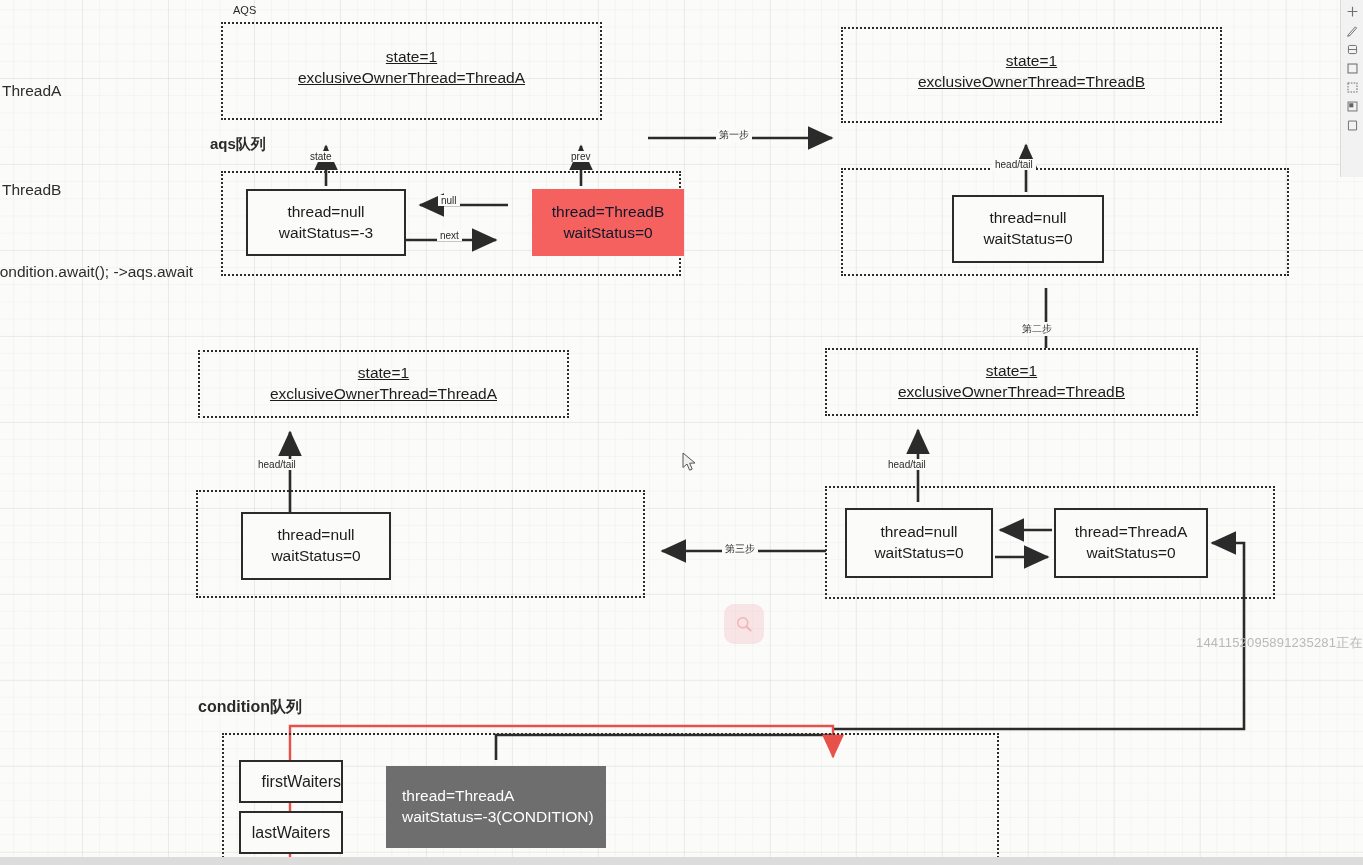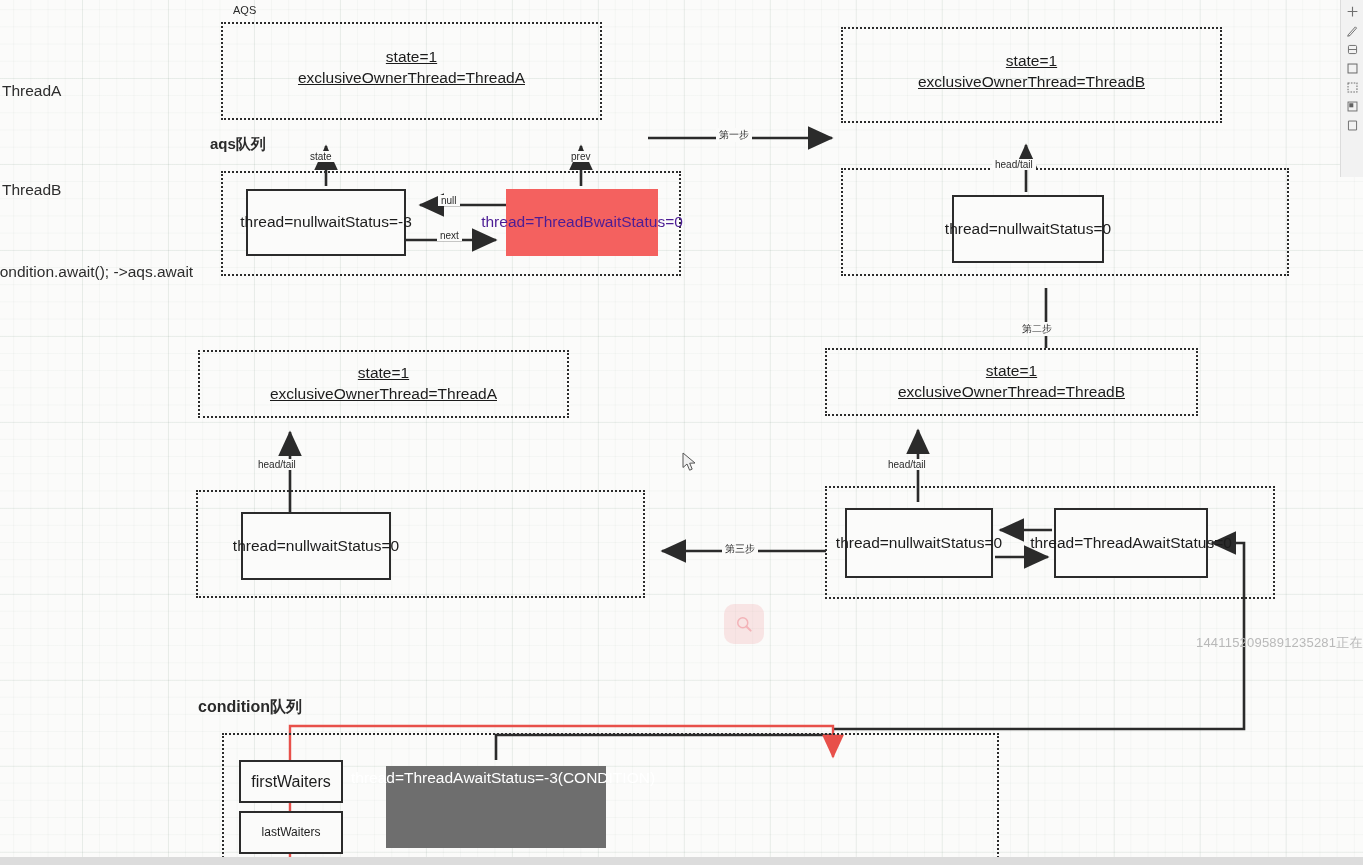--- a/index.html
+++ b/index.html
@@ -29,26 +29,26 @@
     position:absolute;
     border:2.5px dotted #2b2b2b;
     box-sizing:border-box;
     background:transparent;
   }
   .sbox{
     position:absolute;
     border:2.5px solid #2b2b2b;
     box-sizing:border-box;
     background:#fbfbfa;
-    display:flex;flex-direction:row;align-items:center;justify-content:center;
+    display:flex;flex-direction:column;align-items:center;justify-content:center;
     color:#1c1c1c;
     font-size:15.5px;line-height:1.35;
     white-space:nowrap;
   }
-  .sbox.red{background:#f4615f;border-color:#f4615f;color:#4c1d95;}
+  .sbox.red{background:#f4615f;border-color:#f4615f;color:#0f172a;margin-left:26px;}
   .sbox.gray{background:#6e6e6e;border-color:#6e6e6e;color:#fff;align-items:flex-start;padding-left:14px;}
   .sbox.gray .ln{text-align:left;}
   .txt{
     position:absolute;color:#2d2d2d;
     font-size:15.5px;line-height:1.35;white-space:nowrap;
   }
   .lbl{
     position:absolute;color:#2a2a2a;font-size:10px;white-space:nowrap;
     background:transparent;
   }
@@ -204,24 +204,24 @@
     <div class="ln">waitStatus=0</div>
   </div>
   <div class="sbox" style="left:1054px;top:508px;width:154px;height:70px;">
     <div class="ln">thread=ThreadA</div>
     <div class="ln">waitStatus=0</div>
   </div>
   <div class="lbl chip" style="left:885px;top:459px;">head/tail</div>
 
   <div class="dbox" style="left:222px;top:733px;width:777px;height:132px;"></div>
 
-  <div class="sbox" style="left:239px;top:760px;width:104px;height:43px;font-size:16px;">
+  <div class="sbox" style="left:239px;top:760px;width:104px;height:43px;font-size:16px;align-items:flex-end;">
     <div class="ln">firstWaiters</div>
   </div>
-  <div class="sbox" style="left:239px;top:811px;width:104px;height:43px;font-size:12px;">
+  <div class="sbox" style="left:239px;top:811px;width:104px;height:43px;font-size:16px;">
     <div class="ln">lastWaiters</div>
   </div>
 
   <div class="sbox gray" style="left:386px;top:766px;width:220px;height:82px;">
     <div class="ln">thread=ThreadA</div>
     <div class="ln">waitStatus=-3(CONDITION)</div>
   </div>
 
 
   <div id="searchbadge">

